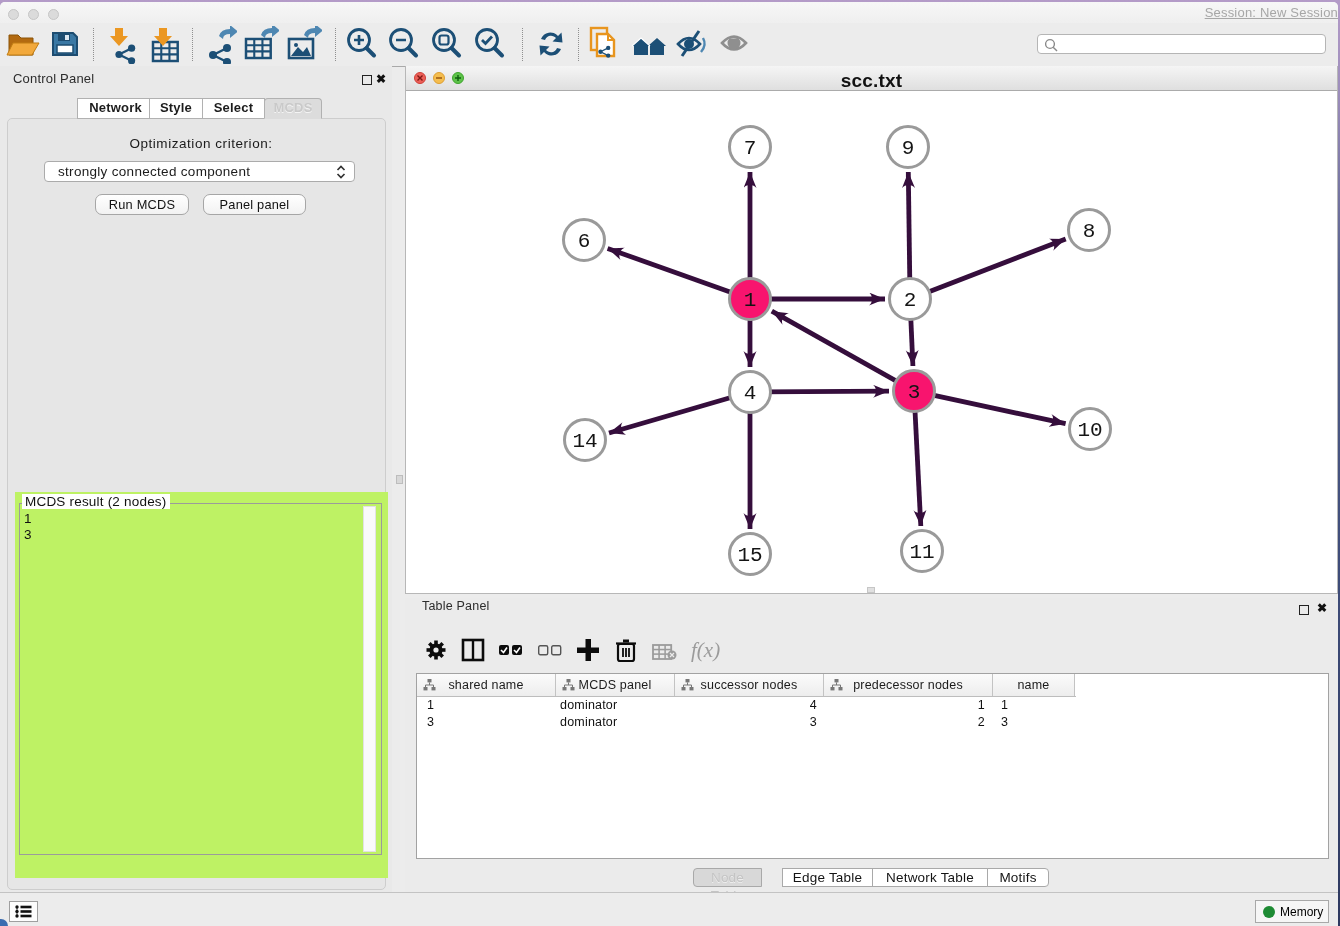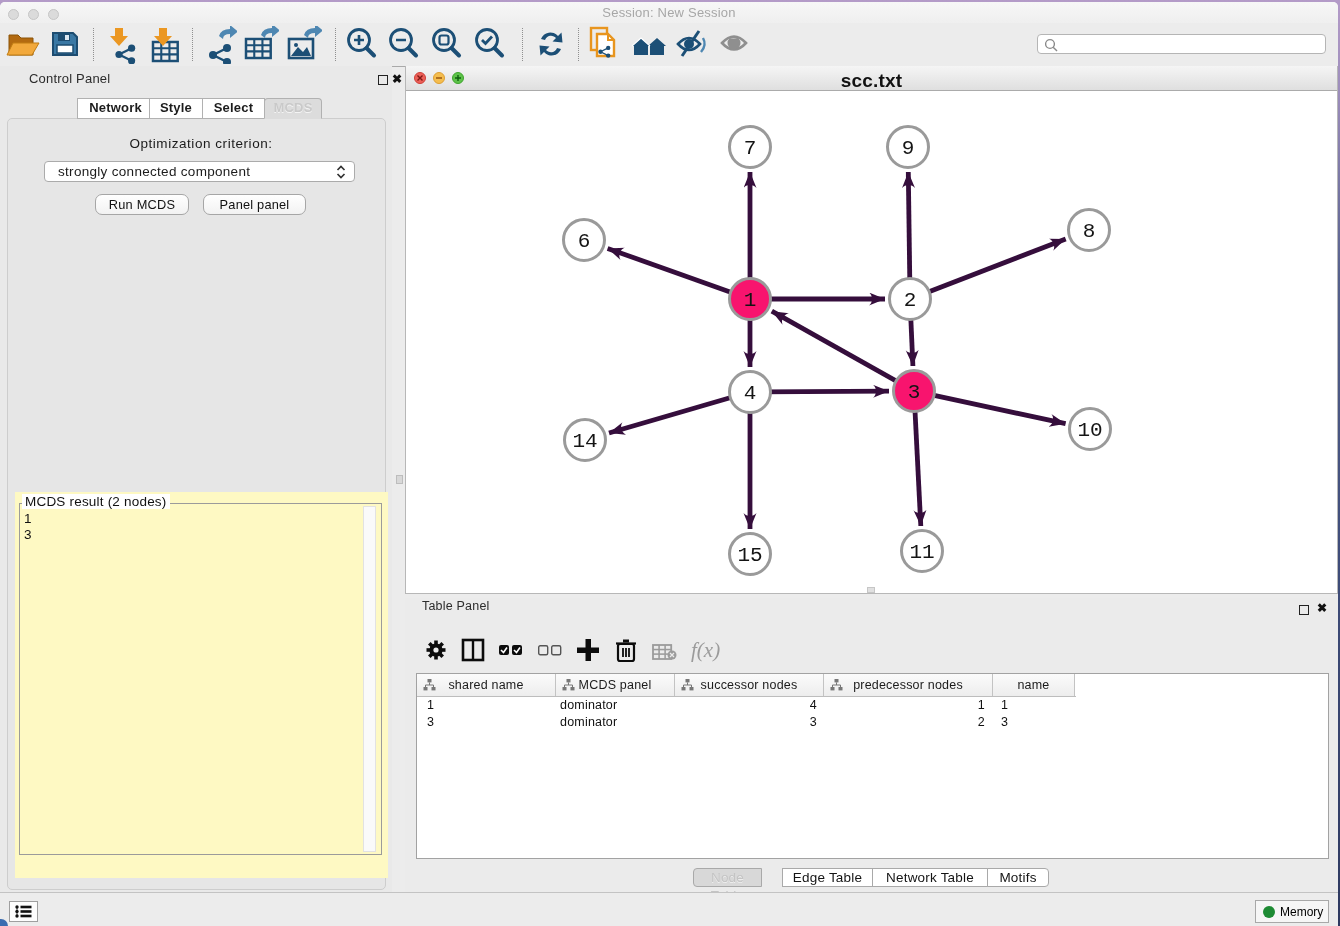--- a/index.html
+++ b/index.html
@@ -5,50 +5,50 @@
 body{width:1340px;height:926px;overflow:hidden;position:relative;
  font-family:"Liberation Sans",sans-serif;
  background:linear-gradient(180deg,#b49bc8 0%,#9c8dbb 10%,#55608c 30%,#3f4d7a 60%,#2e3960 100%);}
 .abs{position:absolute;}
 #win{position:absolute;left:0;top:2;width:1338px;height:924px;background:#ececec;
  border-radius:5px 5px 0 0;overflow:hidden;top:2px;}
 #titlebar{position:absolute;left:0;top:0;width:1338px;height:21px;
  background:linear-gradient(#f7f7f7,#efefef);}
 #titlebar .tl{position:absolute;top:7px;width:11px;height:11px;border-radius:50%;
  background:#dbdbdb;border:1px solid #c6c6c6;box-sizing:border-box;}
-#wtitle{position:absolute;top:3px;left:0;width:1338px;text-align:center;
- font-size:13px;color:#a7a7a7;letter-spacing:0.2px;}
+#wtitle{position:absolute;top:3px;left:0;width:1338px;text-align:right;
+ font-size:13px;color:#a7a7a7;letter-spacing:0.2px;text-decoration:underline;}
 #toolbar{position:absolute;left:0;top:21px;width:1338px;height:43px;
  background:#ececec;border-bottom:1px solid #a9a9a9;}
 .tsep{position:absolute;top:5px;height:33px;width:0;
  border-left:1px dotted #8f8f8f;}
 #search{position:absolute;left:1037px;top:11px;width:289px;height:20px;
  background:#fff;border:1px solid #b5b5b5;border-radius:4px;box-sizing:border-box;}
 
 #cpanel{position:absolute;left:0;top:64px;width:392px;height:826px;background:#e9e9e9;}
-#cphead{position:absolute;left:0;top:0;width:100%;height:30px;margin-left:16px;}
+#cphead{position:absolute;left:0;top:0;width:100%;height:30px;}
 #cphead .t{position:absolute;left:13px;top:5px;font-size:13px;color:#2c2c2c;letter-spacing:0.2px;}
 .fbtn{position:absolute;top:9px;width:10px;height:10px;border:1.5px solid #222;box-sizing:border-box;}
 .xbtn{position:absolute;top:6px;font-size:12px;font-weight:bold;color:#111;}
 .tab{position:absolute;top:0;height:21px;background:#fff;border:1px solid #b1b1b1;
  box-sizing:border-box;font-size:13px;font-weight:bold;color:#1c1c1c;text-align:center;
  line-height:18px;letter-spacing:0.2px;}
 .tab.sel{background:#dcdcdc;color:#c9c9c9;text-shadow:0 1px 0 #f4f4f4;
  border-radius:4px 4px 0 0;border-bottom:1px solid #dcdcdc;}
 #cpinner{position:absolute;left:7px;top:52px;width:377px;height:770px;
  background:#e6e6e6;border:1px solid #cdcdcd;border-radius:5px;}
 #optlbl{position:absolute;left:5px;top:70px;width:392px;text-align:center;
  font-size:13.5px;color:#1b1b1b;letter-spacing:0.55px;}
 #combo{position:absolute;left:44px;top:95px;width:311px;height:21px;background:#fff;
  border:1px solid #ababab;border-radius:4px;box-sizing:border-box;}
 #combo .ct{position:absolute;left:13px;top:2px;font-size:13.5px;color:#1b1b1b;letter-spacing:0.3px;}
 .btn{position:absolute;height:21px;background:linear-gradient(#ffffff,#f2f2f2);
  border:1px solid #a6a6a6;border-radius:7px;box-sizing:border-box;
  font-size:12.8px;color:#111;text-align:center;line-height:19px;letter-spacing:0.2px;}
-#mcdsbox{position:absolute;left:15px;top:426px;width:373px;height:386px;background:#fef9c3;}
+#mcdsbox{position:absolute;left:15px;top:426px;width:373px;height:386px;background:#bef264;}
 #mcdsfs{position:absolute;left:4px;top:11px;width:363px;height:352px;
  border:1px solid #9b9b9b;box-sizing:border-box;}
 #mcdslbl{position:absolute;left:2px;top:-10px;background:#fff;padding:0 3px;
  font-size:13.5px;color:#111;letter-spacing:0.2px;}
 #mcdsvals{position:absolute;left:4px;top:7px;font-size:13.5px;color:#111;line-height:15.5px;}
 #mcdssb{position:absolute;right:5px;top:2px;width:13px;height:346px;
  background:#fafafa;border:1px solid #e2e2e2;box-sizing:border-box;}
 
 #netwin{position:absolute;left:405px;top:64px;width:933px;height:528px;
  background:#fff;border:1px solid #b7b7b7;border-top:none;box-sizing:border-box;}

